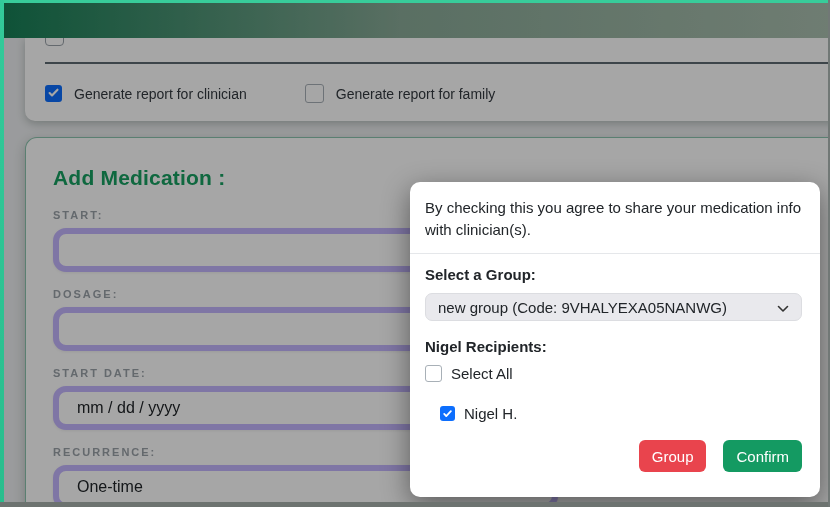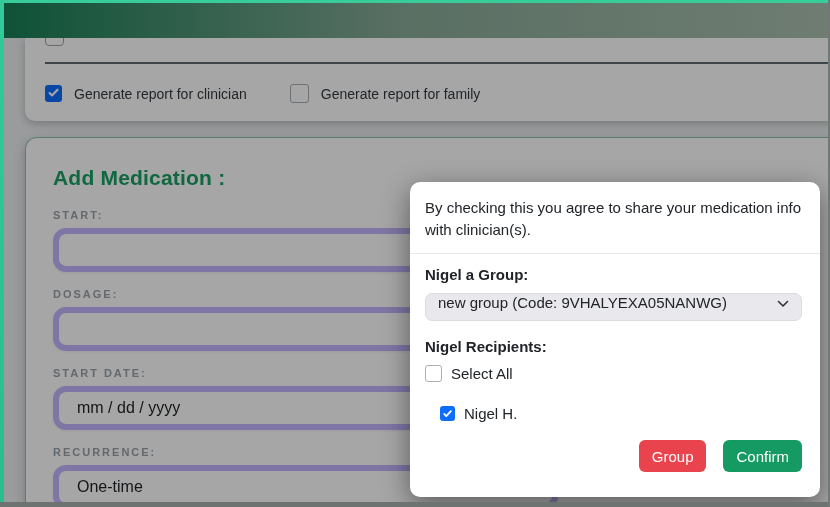--- a/index.html
+++ b/index.html
@@ -16,21 +16,21 @@
   .report-card {
     left:25px; top:37px; right:-12px; height:84px;
     border-radius:0 0 10px 10px; overflow:hidden;
     box-shadow:0 3px 8px rgba(40,60,50,.28);
   }
   .clipped-checkbox {
     position:absolute; top:-9px; left:20px; width:17px; height:16px;
     border:1px solid #9aa2a9; border-radius:4px; background:#fff;
   }
   .divider1 { position:absolute; top:25px; left:20px; right:0; border-top:2px solid #5f6a72; }
-  .cb-row { position:absolute; top:47px; left:20px; display:flex; align-items:center; }
+  .cb-row { position:absolute; top:47px; left:20px; display:flex; align-items:center;gap:15px; }
   .cb { width:17px; height:17px; border-radius:3px; flex:none;
         display:flex; align-items:center; justify-content:center; cursor:pointer; }
   .cb.checked { background:#0d6efd; }
   .cb.unchecked { background:#fff; border:1px solid #a8b0b7; }
   .cb-label { font-size:14px; color:#343a40; margin-left:12px; }
   .cb-group { display:flex; align-items:center; }
   .cb-group + .cb-group { margin-left:43px; }
 
   .medication-card {
     left:25px; top:137px; right:-12px; height:400px;
@@ -57,21 +57,21 @@
   .modal {
     position:absolute; left:410px; top:182px; width:410px; height:315px; z-index:4;
     background:#fff; border-radius:10px; box-shadow:0 8px 28px rgba(0,0,0,.45);
     box-sizing:border-box; padding:15px 18px 16px 15px; font-size:15px; color:#212529;
   }
   .agreement { line-height:1.47; }
   .modal-divider { border:none; border-top:1px solid #e5e7ea; margin:12px -18px 12px -15px; }
   .section-label { font-weight:bold; margin:8px 0 10px 0; }
   .group-select {
     height:28px; box-sizing:border-box; background:#e9e9ed; border:1px solid #dcdde1;
-    border-radius:7px; display:flex; justify-content:space-between;
+    border-radius:7px; display:flex; align-items:center; justify-content:space-between;
     padding:0 12px; cursor:pointer; color:#212529;
   }
   .recipients-label { font-weight:bold; margin-top:17px; }
   .modal-cb-row { display:flex; align-items:center; margin-top:0; }
   .modal-cb-row.indent { margin-left:15px; margin-top:23px; }
   .cb.small { width:15px; height:15px; }
   .modal-cb-label { margin-left:9px; }
   .modal-footer { display:flex; justify-content:flex-end; gap:17px; margin-top:18px; }
   .btn {
     height:32px; padding:0 13px; border:none; border-radius:6px;
@@ -138,21 +138,21 @@
       <div class="field-label">RECURRENCE:</div>
       <div class="text-input">One-time</div>
     </div>
   </div>
 
   <div class="backdrop"></div>
 
   <div class="modal">
     <div class="agreement">By checking this you agree to share your medication info with clinician(s).</div>
     <hr class="modal-divider">
-    <div class="section-label">Nigel a Group:</div>
+    <div class="section-label">Select a Group:</div>
     <div class="group-select">
       <span>new group (Code: 9VHALYEXA05NANWG)</span>
       <span>
         <svg width="12" height="8" viewBox="0 0 12 8">
             <path d="M1.5 1.5L6 6l4.5-4.5" stroke="#333" stroke-width="1.6" fill="none" stroke-linecap="round" stroke-linejoin="round"></path>
           </svg>
       </span>
     </div>
     <div class="section-label recipients-label">Nigel Recipients:</div>
     <div class="modal-cb-row">

